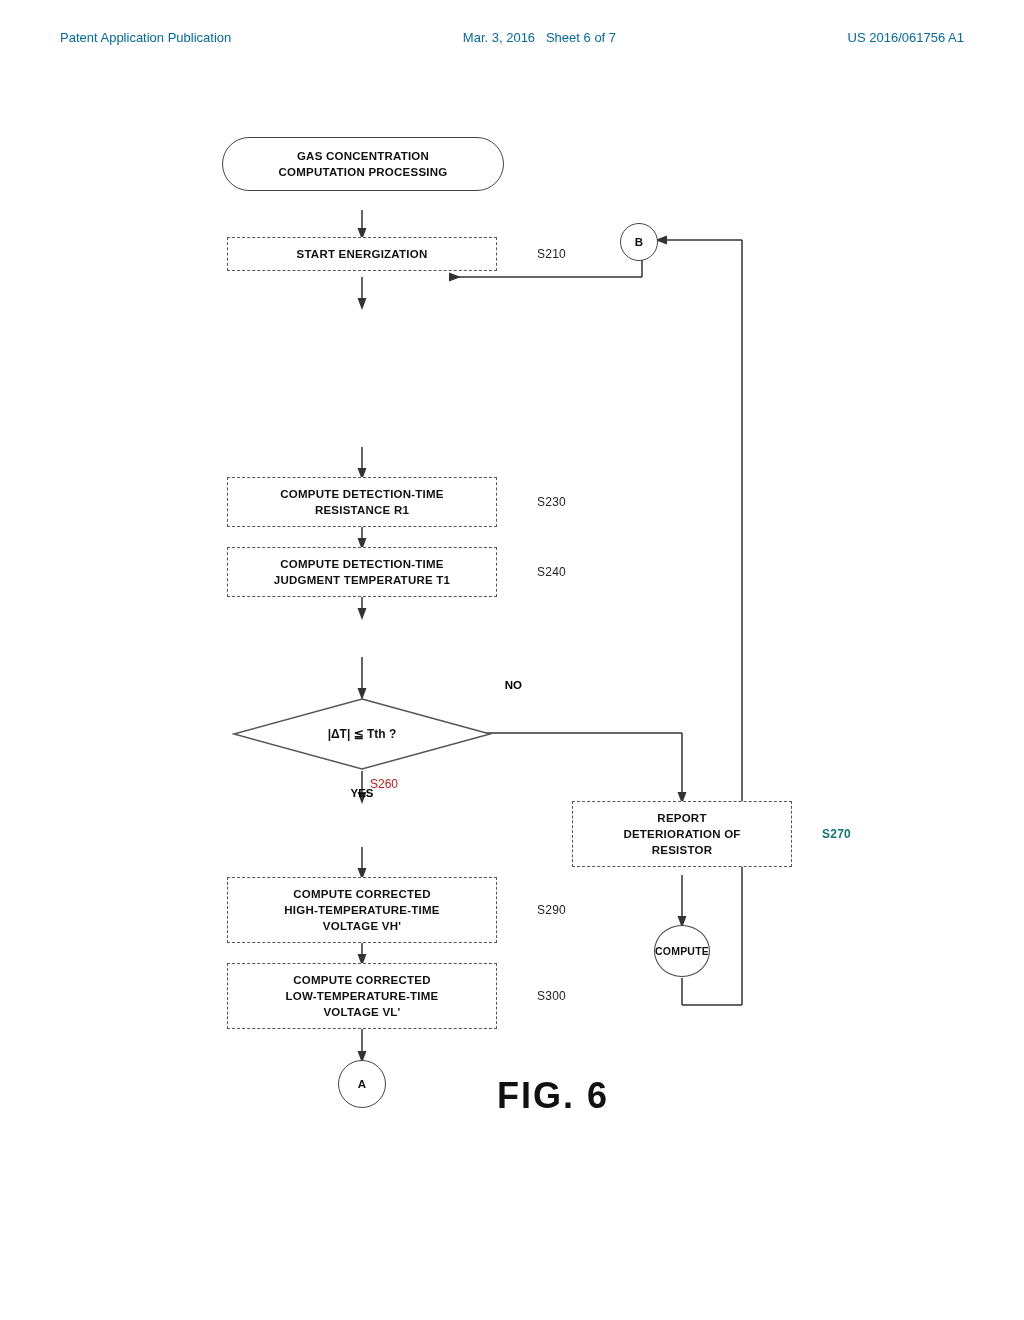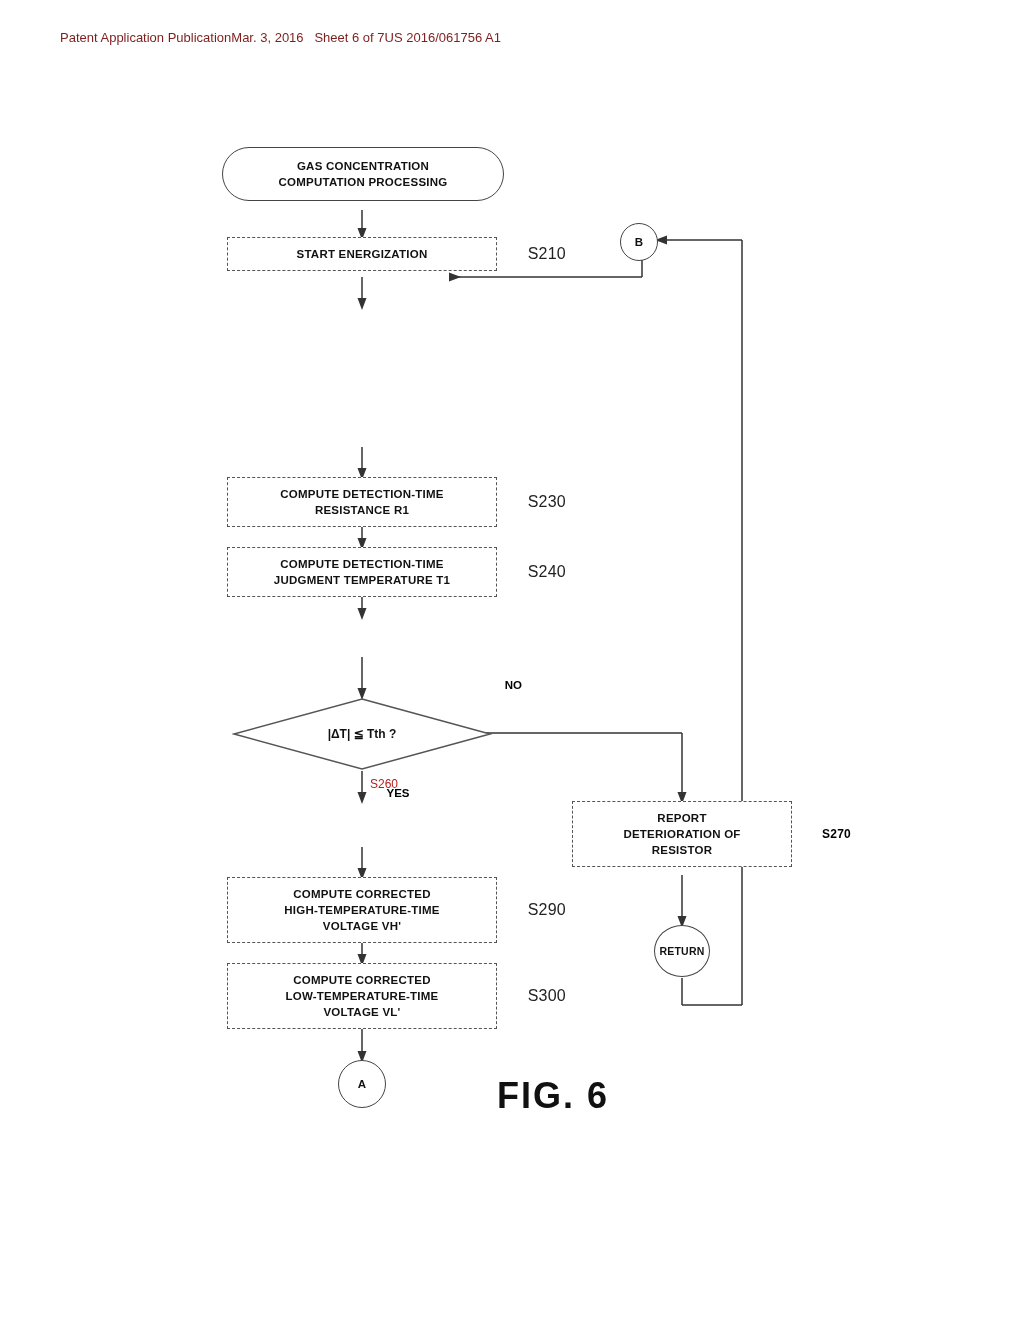--- a/index.html
+++ b/index.html
@@ -16,24 +16,25 @@
       width: 1024px;
       min-height: 1320px;
       background: #fff;
       position: relative;
       padding: 30px 60px;
     }
 
     
     .header {
       display: flex;
+      justify-content: space-between;
       align-items: flex-start;
       margin-bottom: 40px;
       font-size: 13px;
-      color: #7f1d1d;
+      color: #0369a1;
     }
     .header-left { font-weight: normal; }
     .header-center { text-align: center; }
     .header-right { text-align: right; }
 
     
     .flow-svg {
       position: absolute;
       top: 0;
       left: 0;
@@ -84,21 +85,21 @@
 
     .box-circle {
       border: 1.5px solid #444;
       border-radius: 50%;
       padding: 8px 16px;
       background: #fff;
     }
 
     .step-label {
       position: absolute;
-      font-size: 16px;
+      font-size: 12px;
       color: #222;
       font-weight: normal;
       right: -70px;
       top: 50%;
       transform: translateY(-50%);
       white-space: nowrap;
     }
 
     
     .fig-label {
@@ -178,21 +179,21 @@
       <line x1="300" y1="930" x2="300" y2="975" stroke="#333" stroke-width="1.5" marker-end="url(#arrow)"></line>
 
       <line x1="620" y1="790" x2="620" y2="840" stroke="#333" stroke-width="1.5" marker-end="url(#arrow)"></line>
 
       <line x1="620" y1="893" x2="620" y2="920" stroke="#333" stroke-width="1.5"></line>
       <line x1="620" y1="920" x2="680" y2="920" stroke="#333" stroke-width="1.5"></line>
       <line x1="680" y1="920" x2="680" y2="155" stroke="#333" stroke-width="1.5"></line>
       <line x1="680" y1="155" x2="596" y2="155" stroke="#333" stroke-width="1.5" marker-end="url(#arrow)"></line>
     </svg>
 
-    <div class="fc-item flow-box box-rounded" style="left:160px; top:62px; width:282px;">
+    <div class="fc-item flow-box box-rounded" style="left:160px; top:52px; width:282px;">
       <span style="white-space:pre-line;">GAS CONCENTRATION
 COMPUTATION PROCESSING</span>
     </div>
 
     <div class="fc-item flow-box box-rect" style="left:165px; top:152px; width:270px;">
       <span>START ENERGIZATION</span>
       <span class="step-label">S210</span>
     </div>
 
     <div class="fc-item flow-box box-circle" style="left:558px; top:138px; width:38px; height:38px; display:flex; align-items:center; justify-content:center; padding:0;">
@@ -212,51 +213,51 @@
       <span class="step-label">S240</span>
     </div>
 
 
     <div class="fc-item box-diamond-wrapper" style="left:170px; top:612px; width:260px; height:74px;">
       <svg width="260" height="74" viewBox="0 0 260 74">
         <polygon points="130,2 258,37 130,72 2,37" fill="white" stroke="#555" stroke-width="1.5"></polygon>
       </svg>
       <div class="box-diamond-text">|ΔT| ≦ Tth ?</div>
 
-      <div style="position:absolute; bottom:-28px; left:50%; transform:translateX(-50%); font-size:11.5px; font-weight:bold;margin-left:36px;">YES</div>
+      <div style="position:absolute; bottom:-28px; left:50%; transform:translateX(-50%); font-size:11.5px; font-weight:bold;">YES</div>
 
       <div style="position:absolute; top:-18px; right:-30px; font-size:11.5px; font-weight:bold;">NO</div>
 
       <div style="position:absolute; bottom:-20px; left:110px; font-size:12px; color:#b91c1c;margin-left:28px;">S260</div>
     </div>
 
     <div class="fc-item flow-box box-rect" style="left:510px; top:716px; width:220px;">
       <span style="white-space:pre-line;">REPORT
 DETERIORATION OF
 RESISTOR</span>
-      <div style="position:absolute; right:-60px; top:50%; transform:translateY(-50%); font-size:12px; color:#000000;">S270</div>
+      <div style="position:absolute; right:-60px; top:50%; transform:translateY(-50%); font-size:12px; color:#0f766e;">S270</div>
     </div>
 
 
     <div class="fc-item flow-box box-rect" style="left:165px; top:792px; width:270px;">
       <span style="white-space:pre-line;">COMPUTE CORRECTED
 HIGH-TEMPERATURE-TIME
 VOLTAGE VH'</span>
       <span class="step-label">S290</span>
     </div>
 
     <div class="fc-item flow-box box-rect" style="left:165px; top:878px; width:270px;">
       <span style="white-space:pre-line;">COMPUTE CORRECTED
 LOW-TEMPERATURE-TIME
 VOLTAGE VL'</span>
       <span class="step-label">S300</span>
     </div>
 
     <div class="fc-item flow-box box-circle" style="left:592px; top:840px; width:56px; height:52px; display:flex; align-items:center; justify-content:center; padding:0; font-size:10.5px;">
-      <span>RETURN</span>
+      <span>COMPUTE</span>
     </div>
 
     <div class="fc-item flow-box box-circle" style="left:276px; top:975px; width:48px; height:48px; display:flex; align-items:center; justify-content:center; padding:0;">
       <span>A</span>
     </div>
 
     <div class="fc-item fig-label" style="left:435px; top:990px;">FIG.  6</div>
 
   </div>
 

